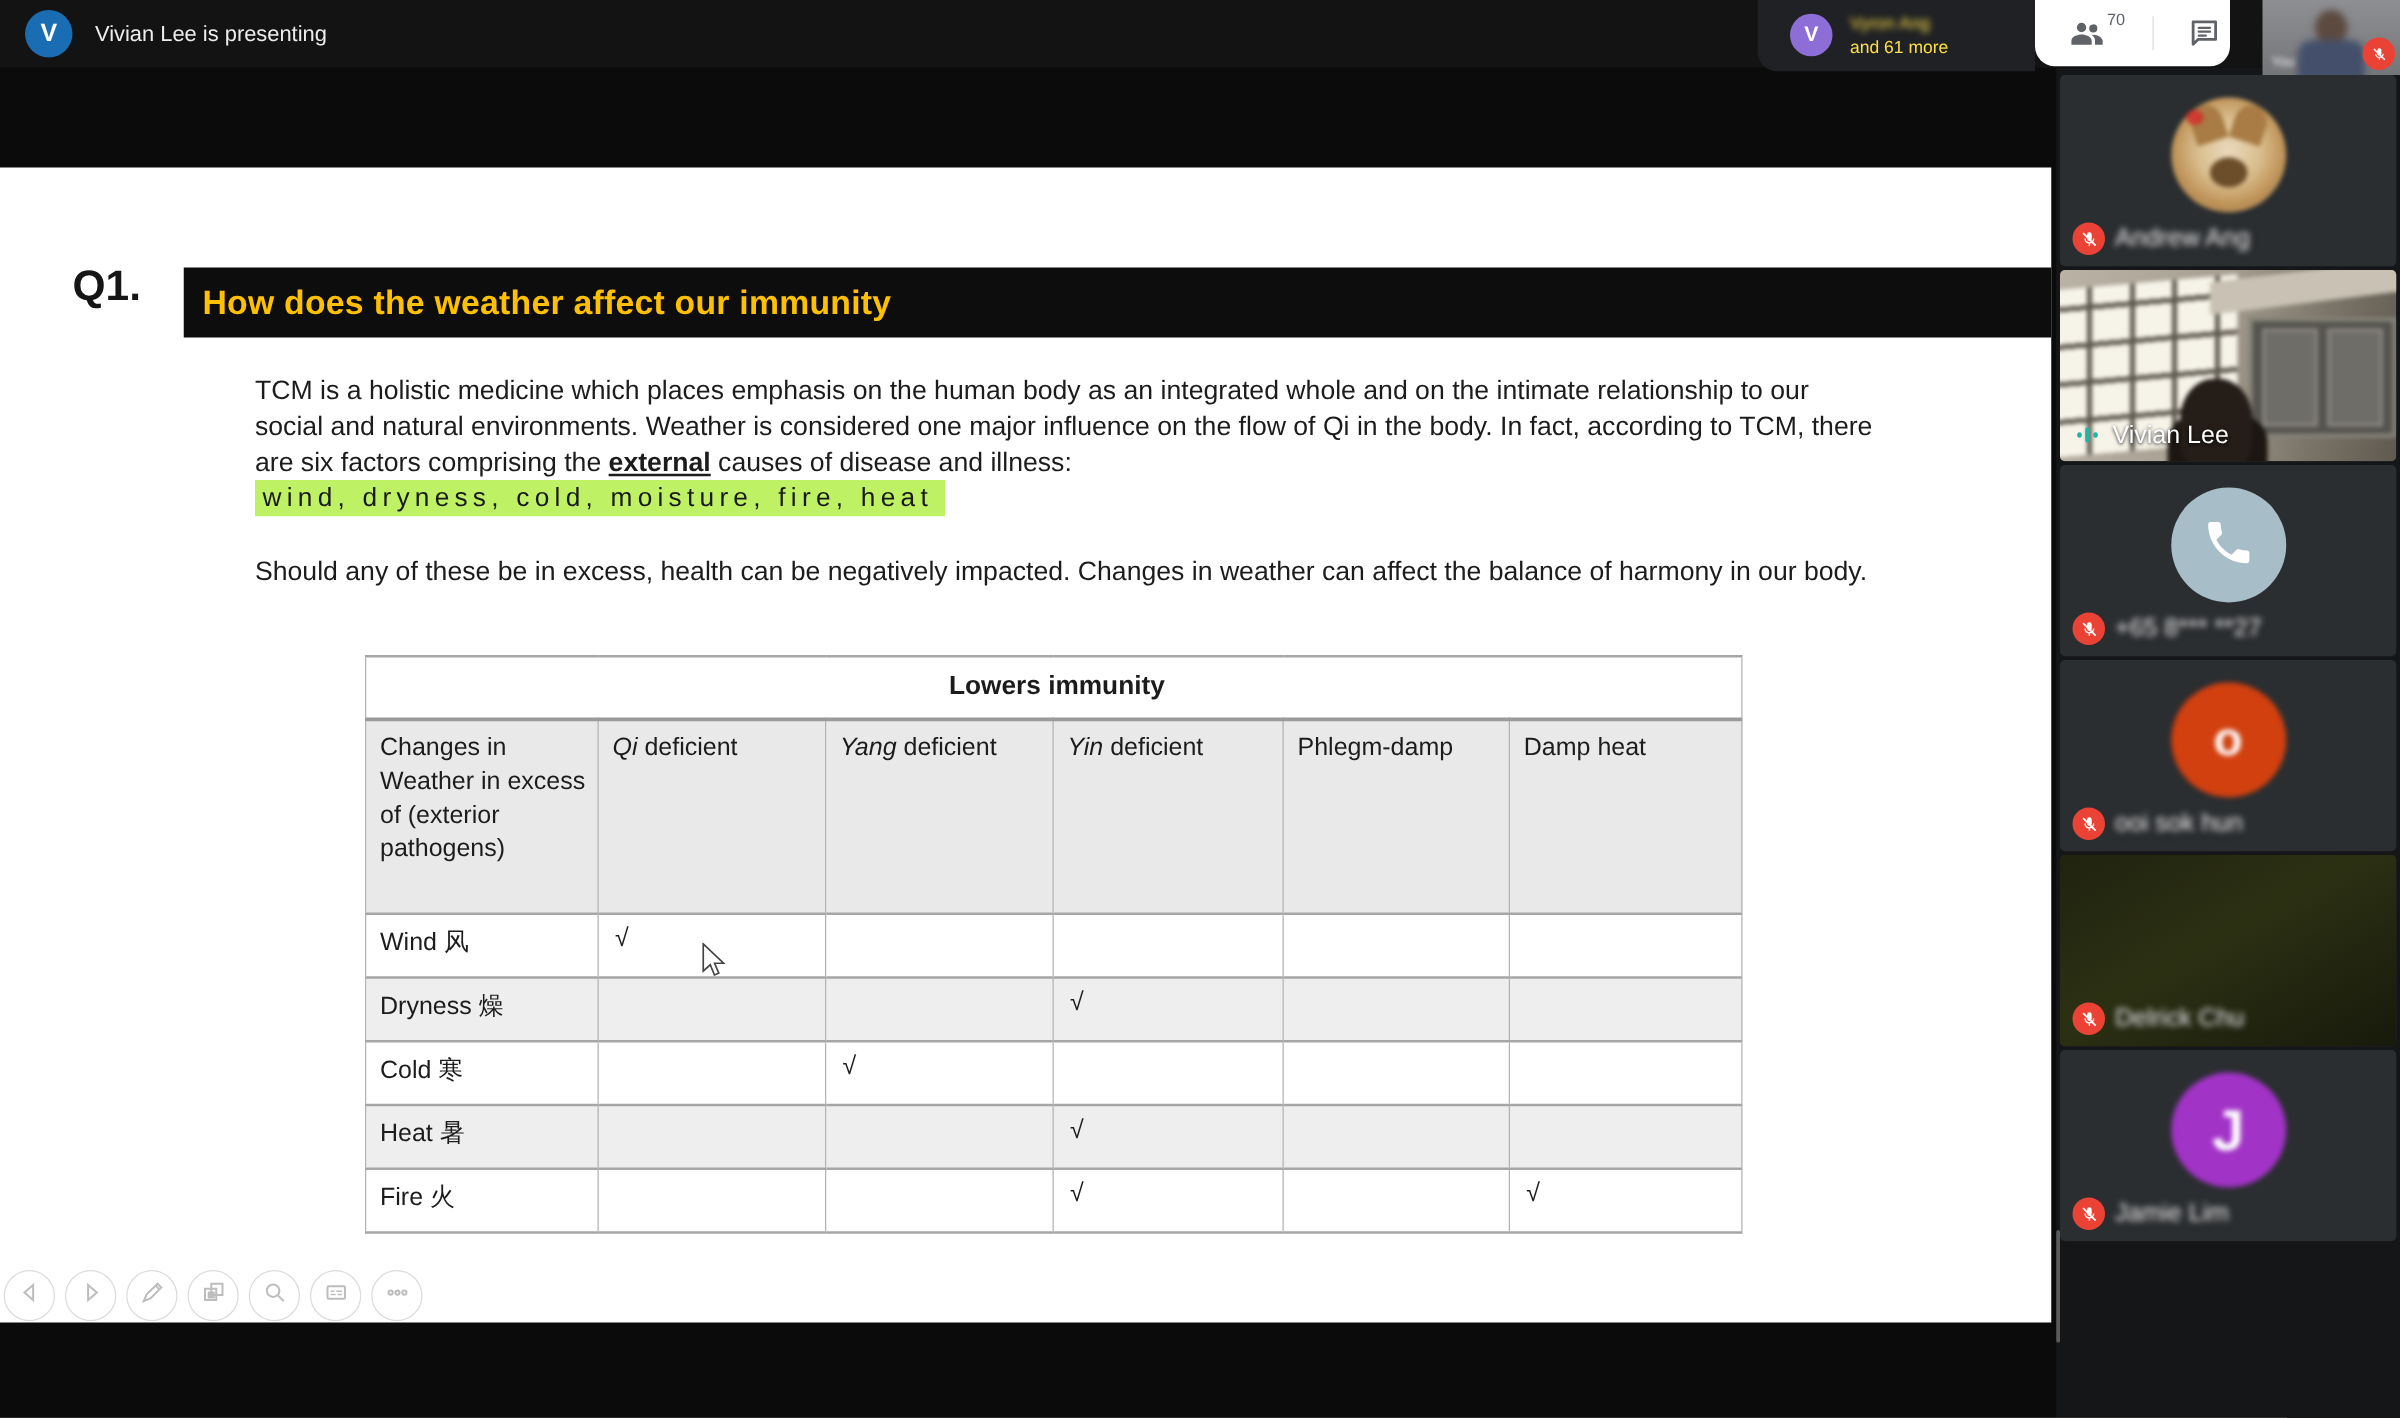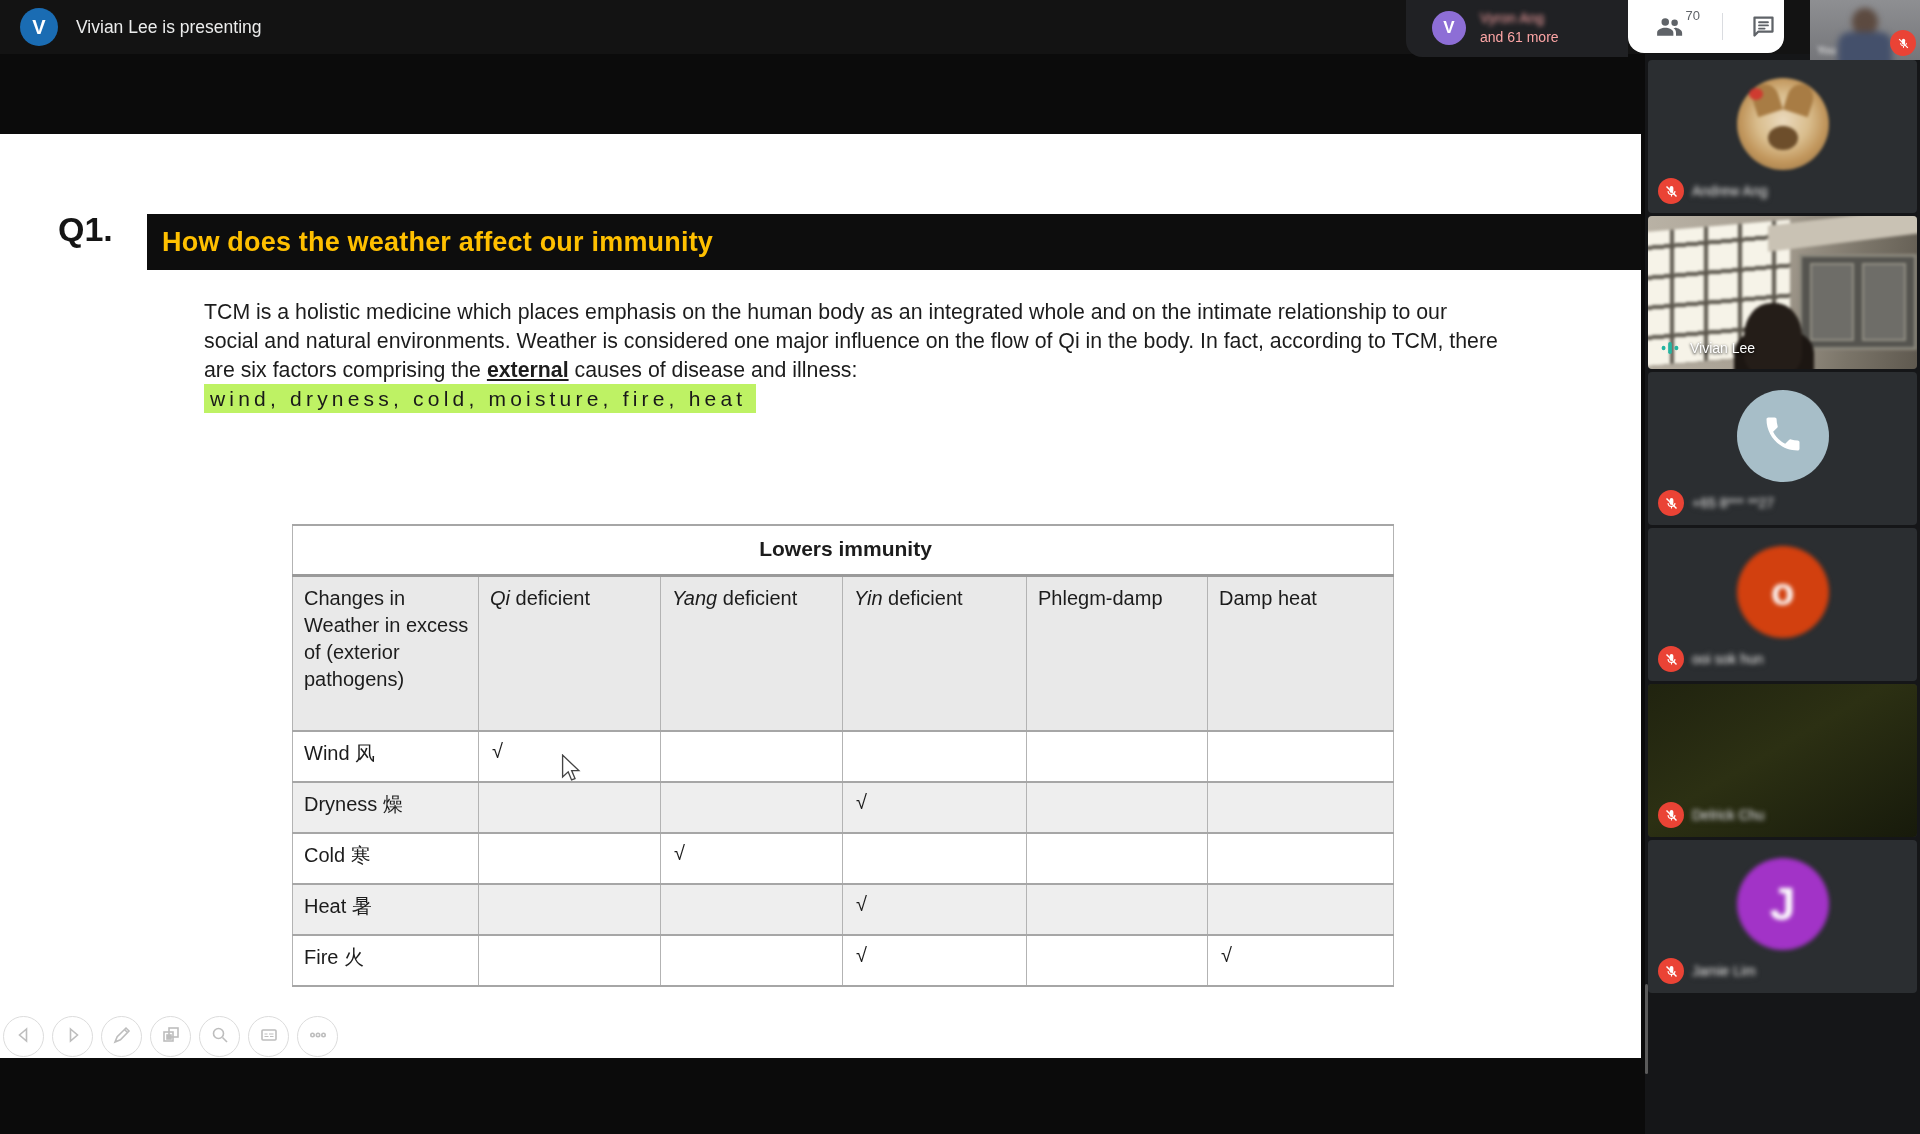--- a/index.html
+++ b/index.html
@@ -9,21 +9,21 @@
 
   
   .topbar { position:absolute; left:0; top:0; width:1920px; height:54px; background:#131313; z-index:5; }
   .presenter-chip { position:absolute; left:20px; top:8px; display:flex; align-items:center; gap:18px; }
   .avatar { border-radius:50%; display:flex; align-items:center; justify-content:center; color:#fff; font-weight:bold; }
   .av-blue { width:38px; height:38px; background:#1a6cb3; font-size:20px; }
   .presenter-text { color:#eceded; font-size:17.5px; }
 
   .vyron-pill { position:absolute; left:1406px; top:0; width:222px; height:57px; background:#202124; border-radius:0 0 0 16px; }
   .av-purple { position:absolute; left:26px; top:11px; width:34px; height:34px; background:#8d6ed6; font-size:17px; }
-  .pill-names { position:absolute; left:74px; top:9px; color:#fca5a5; font-size:14px; line-height:19px; }
+  .pill-names { position:absolute; left:74px; top:9px; color:#fde047; font-size:14px; line-height:19px; }
   .blurred { filter:blur(2.6px); }
   .blur-sm { filter:blur(2px); }
 
   .icons-pill { position:absolute; left:1628px; top:0; width:156px; height:53px; background:#ffffff; border-radius:0 0 16px 16px; }
   .people-wrap { position:absolute; left:26px; top:12px; width:44px; height:30px; }
   .people-count { position:absolute; right:-2px; top:-4px; font-size:13px; color:#5f6368; }
   .pill-divider { position:absolute; left:94px; top:13px; width:1px; height:27px; background:#dadce0; }
   .chat-wrap { position:absolute; left:122px; top:13px; }
 
   .self-view { position:absolute; left:1810px; top:0; width:110px; height:60px; background:linear-gradient(#8e8f92,#75767a); overflow:hidden; z-index:6; }
@@ -70,21 +70,21 @@
 
   
   .sidebar { position:absolute; left:1645px; top:54px; width:275px; height:1080px; background:#151618; }
   .scrollbar { position:absolute; left:0px; top:930px; width:3px; height:90px; background:#5a5a5a; border-radius:2px; }
   .tile { position:relative; width:269px; height:153px; margin:0 auto 3px auto; background:#2b2e31; border-radius:4px; overflow:hidden; }
   .tile:first-of-type { margin-top:6px; }
   .tile-avatar { position:absolute; left:50%; top:18px; transform:translateX(-50%);
                  width:92px; height:92px; border-radius:50%; display:flex; align-items:center; justify-content:center;
                  color:#fff; font-weight:bold; }
   .label-row { position:absolute; left:10px; bottom:9px; display:flex; align-items:center; gap:8px; z-index:3; }
-  .p-name { color:#fff; font-size:14px; text-shadow:0 1px 3px rgba(0,0,0,0.9); }
+  .p-name { color:#fff; font-size:20px; text-shadow:0 1px 3px rgba(0,0,0,0.9); }
   .mute { width:26px; height:26px; border-radius:50%; background:#ea4335; display:flex; align-items:center; justify-content:center; flex:0 0 auto; }
 
   
   .dog { background:radial-gradient(circle at 50% 46%, #ead9bd 0%, #d9bd8d 38%, #c1965c 62%, #a9824e 78%, #cfc5b2 100%); filter:blur(1.5px); }
   .dog-ear { position:absolute; width:26px; height:30px; background:#a87c44; border-radius:60% 60% 0 0; top:6px; }
   .dog-ear.l { left:16px; transform:rotate(-18deg); }
   .dog-ear.r { right:16px; transform:rotate(18deg); }
   .dog-muzzle { position:absolute; left:50%; top:52%; transform:translateX(-50%); width:30px; height:24px; background:#6d4e2b; border-radius:50%; }
   .dog-bow { position:absolute; left:12px; top:10px; width:14px; height:12px; background:#cf3b30; border-radius:50%; }
 
@@ -173,20 +173,21 @@
       <div class="q1">Q1.</div>
 
       <div class="title-bar">
         <div class="title-text">How does the weather affect our immunity</div>
       </div>
 
       <p class="para p1"><span>TCM is a holistic medicine which places emphasis on the human body as an integrated whole and on the intimate relationship to our social and natural environments. Weather is considered one major influence on the flow of Qi in the body. In fact, according to TCM, there are six factors comprising the </span><span class="ext">external</span><span> causes of disease and illness:</span></p>
 
       <div class="hl-line">wind, dryness, cold, moisture, fire, heat</div>
 
+      <p class="para p2">Should any of these be in excess, health can be negatively impacted. Changes in weather can affect the balance of harmony in our body.</p>
 
       <table class="tcm-table">
         <colgroup>
           <col style="width:186px">
             <col style="width:182px">
             <col style="width:182px">
           <col style="width:184px">
             <col style="width:181px">
             <col style="width:186px">
         </colgroup>

